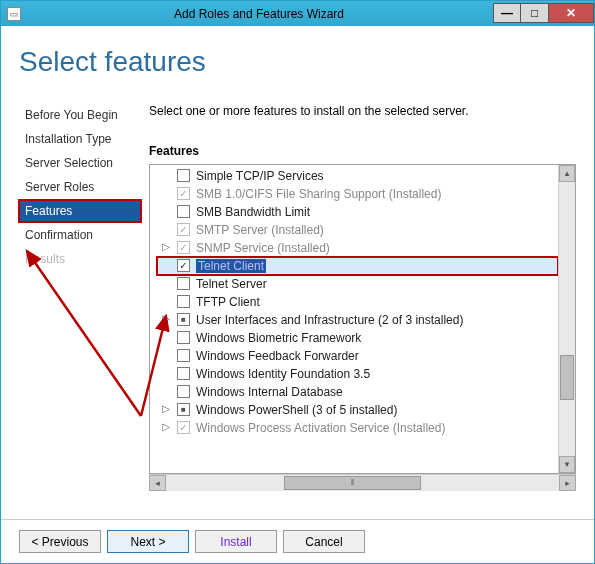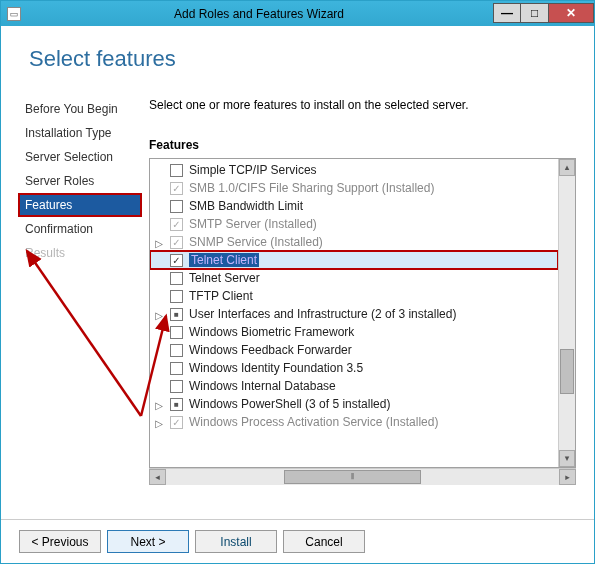--- a/index.html
+++ b/index.html
@@ -47,23 +47,23 @@
   .winbtn.close { background: #c75050; color: #fff; width: 45px;}
   .winbtn.min, .winbtn.max { background:#d9d9d9; }
   .body {
     flex: 1;
     padding: 16px 18px 0 18px;
     display: flex;
     flex-direction: column;
   }
   .page-title {
     color: #2d6ea0;
-    font-size: 22px;
+    font-size: 28px;
     font-weight: 300;
-    margin: 4px 0 26px 10px;
+    margin: 4px 0 26px 0;
   }
   .main {
     display: flex;
     flex: 1;
     min-height: 0;
   }
   .nav {
     width: 130px;
     padding-right: 8px;
     font-size: 12px;
@@ -105,26 +105,27 @@
     position: relative;
     display: flex;
   }
   .list {
     flex: 1;
     overflow: hidden;
     padding: 2px 0;
   }
   .row {
     display: flex;
-    align-items: flex-end;
+    align-items: flex-start;
     padding: 2px 4px 2px 20px;
     font-size: 12px;
     color: #222;
     white-space: nowrap;
     position: relative;
+    margin-left: 7px;
   }
   .row.installed { color: #888; }
   .row .tree {
     position: absolute;
     left: 4px;
     width: 10px;
     text-align: center;
     color: #666;
     font-size: 10px;
   }
@@ -187,21 +188,21 @@
   }
   .btn {
     min-width: 82px;
     height: 23px;
     border: 1px solid #999;
     background: #f0f0f0;
     font-size: 12px;
     cursor: pointer;
   }
   .btn.primary { border-color: #2b7ab6; background:#e6f1fa; }
-  .btn:disabled { color: #0c4a6e; cursor: default; }
+  .btn:disabled { color: #6d28d9; cursor: default; }
   svg.annot { position:absolute; pointer-events:none; }
   .appicon {
     width:14px; height:14px; background:#fff; border:1px solid #888;
     display:inline-flex; align-items:center; justify-content:center;
     font-size:9px; color:#555; margin-right:4px;
   }
 </style>
 </head>
 <body>
 

